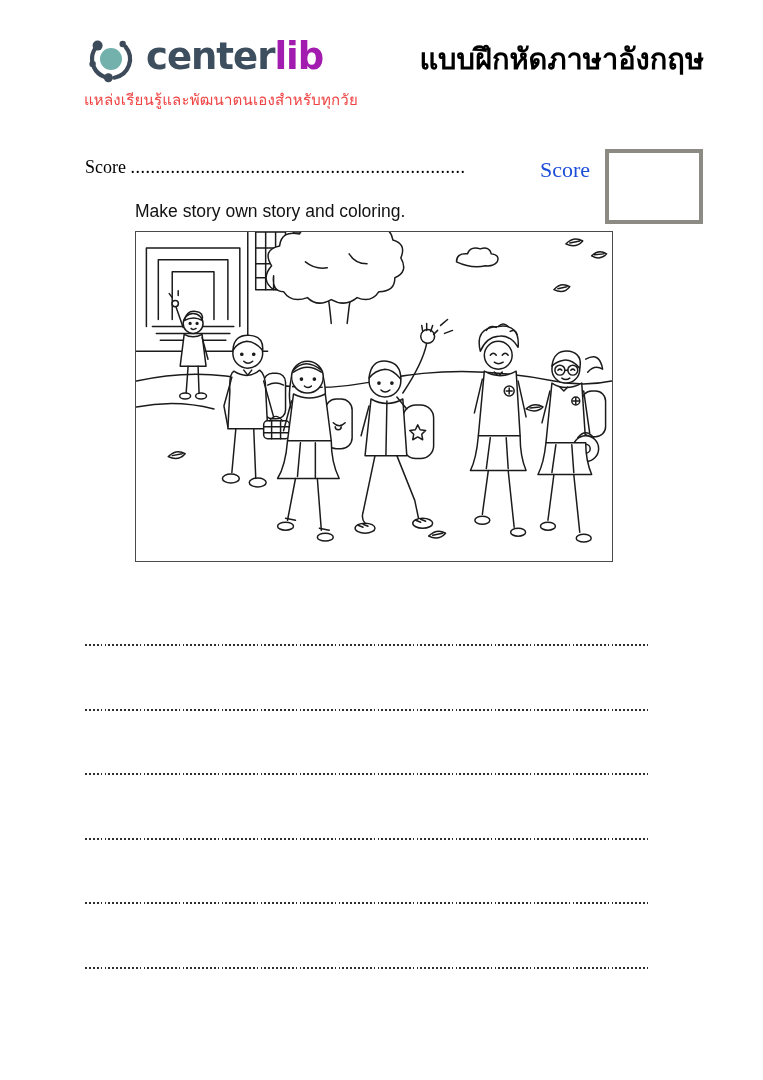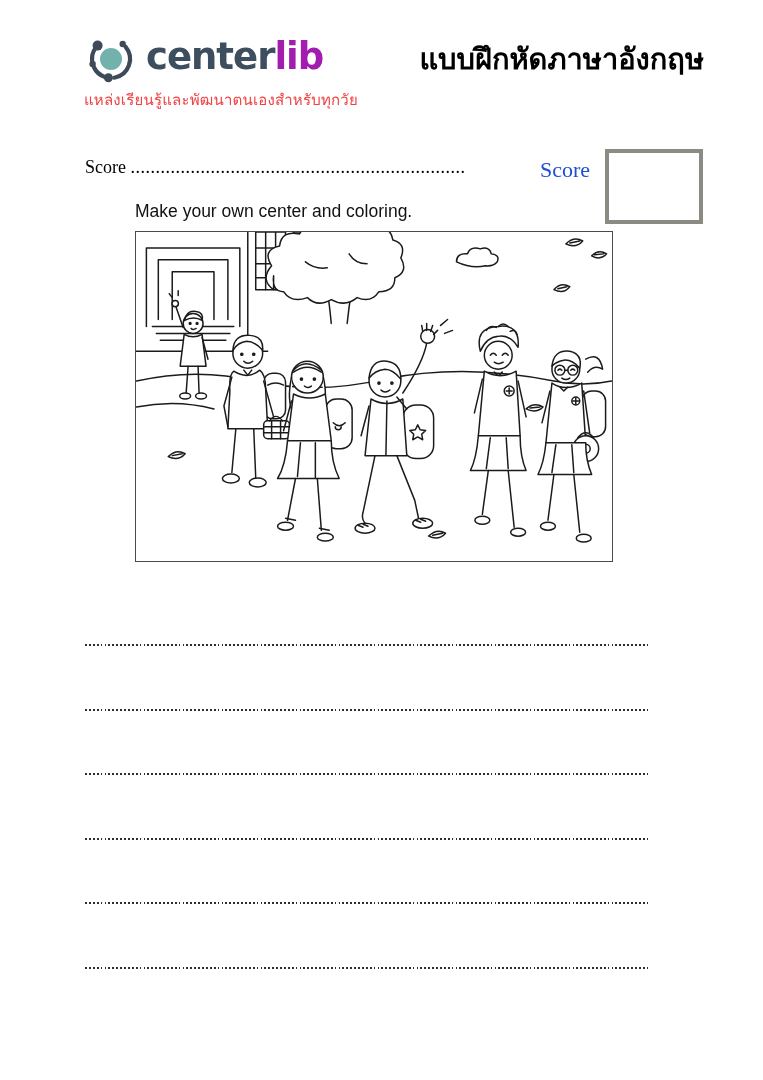--- a/index.html
+++ b/index.html
@@ -64,21 +64,21 @@
 <div class="abs logo-tagline">แหล่งเรียนรู้และพัฒนาตนเองสำหรับทุกวัย</div>
 
 <div class="abs title-block">
   <div class="doc-title">แบบฝึกหัดภาษาอังกฤษ</div>
 </div>
 
 <div class="abs name-row"><span>Score</span> <span class="name-dots">..............................................................................</span></div>
 <div class="abs score-label">Score</div>
 <div class="abs score-box"></div>
 
-<div class="abs instruction">Make your own center and coloring.</div>
+<div class="abs instruction">Make story own story and coloring.</div>
 
 <div class="abs picture-frame">
   <svg width="476" height="328" viewBox="0 0 478 330" fill="none" stroke="#1b1b1b" stroke-width="1.5" stroke-linecap="round" stroke-linejoin="round">
 
     <g>
       <path d="M0,120 L132,120"></path>
       <path d="M10,95 L10,16 L104,16 L104,95"></path>
       <path d="M22,88 L22,28 L92,28 L92,88"></path>
       <path d="M36,88 L36,40 L78,40 L78,88"></path>
       <path d="M16,95 L98,95 M20,102 L94,102 M24,109 L90,109"></path>

